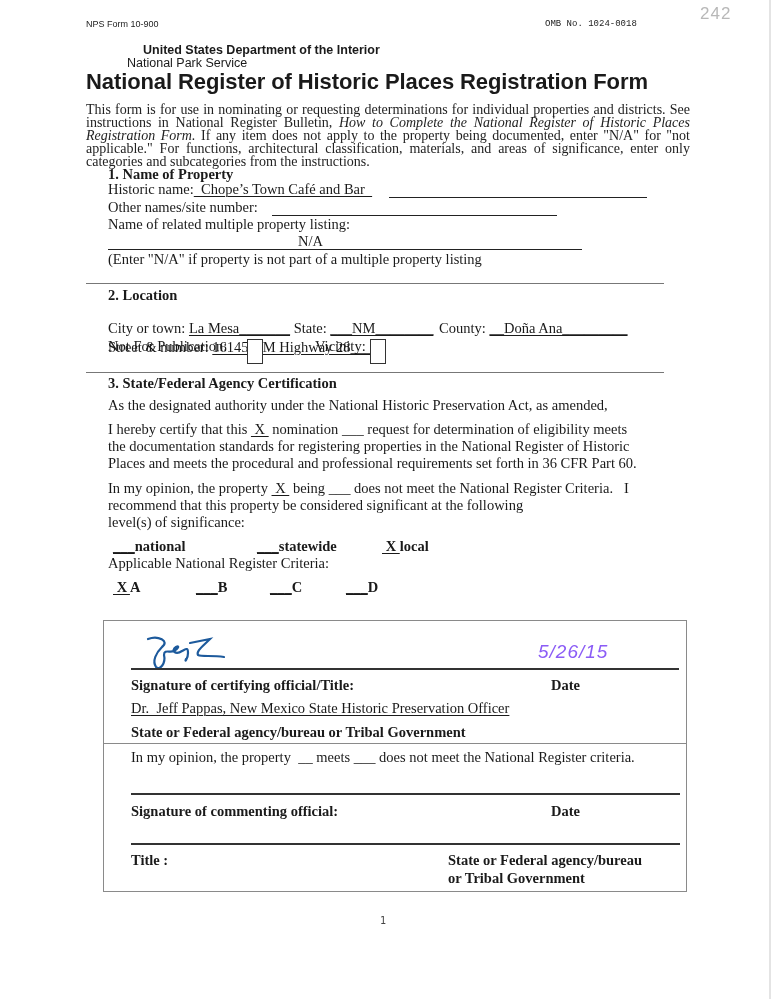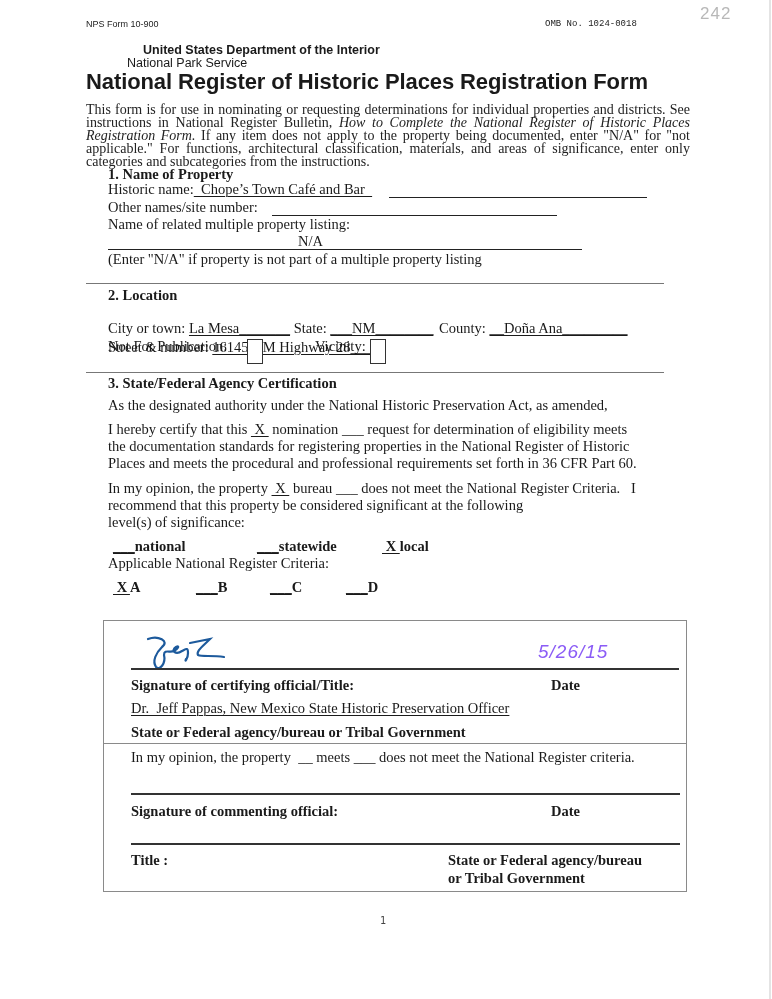--- a/index.html
+++ b/index.html
@@ -79,21 +79,21 @@
 
 <div class="rule" style="left:86px; top:372px; width:578px;"></div>
 
 <div class="abs sec-title" style="left:108px; top:375px;">3.  State/Federal Agency Certification</div>
 <div class="abs txt" style="left:108px; top:397px;">As the designated authority under the National Historic Preservation Act, as amended,</div>
 
 <div class="abs txt" style="left:108px; top:421px; white-space:pre;"><span>I hereby certify that this </span><span class="u"> X </span><span> nomination </span><span>___</span><span> request for determination of eligibility meets</span></div>
 <div class="abs txt" style="left:108px; top:438px;">the documentation standards for registering properties in the National Register of Historic</div>
 <div class="abs txt" style="left:108px; top:455px;">Places and meets the procedural and professional requirements set forth in 36 CFR Part 60.</div>
 
-<div class="abs txt" style="left:108px; top:480px; white-space:pre;"><span>In my opinion, the property </span><span class="u"> X </span><span> bureau </span><span>___</span><span> does not meet the National Register Criteria.   I</span></div>
+<div class="abs txt" style="left:108px; top:480px; white-space:pre;"><span>In my opinion, the property </span><span class="u"> X </span><span> being </span><span>___</span><span> does not meet the National Register Criteria.   I</span></div>
 <div class="abs txt" style="left:108px; top:497px;">recommend that this property be considered significant at the following</div>
 <div class="abs txt" style="left:108px; top:514px;">level(s) of significance:</div>
 
 <div class="abs txt bold" style="left:113px; top:538px; white-space:pre;"><span class="u">___</span><span>national</span></div>
 <div class="abs txt bold" style="left:257px; top:538px; white-space:pre;"><span class="u">___</span><span>statewide</span></div>
 <div class="abs txt bold" style="left:382px; top:538px; white-space:pre;"><span class="u"> X </span><span>local</span></div>
 <div class="abs txt" style="left:108px; top:555px;">Applicable National Register Criteria:</div>
 
 <div class="abs txt bold" style="left:113px; top:579px; white-space:pre;"><span class="u"> X </span><span>A</span></div>
 <div class="abs txt bold" style="left:196px; top:579px; white-space:pre;"><span class="u">___</span><span>B</span></div>

